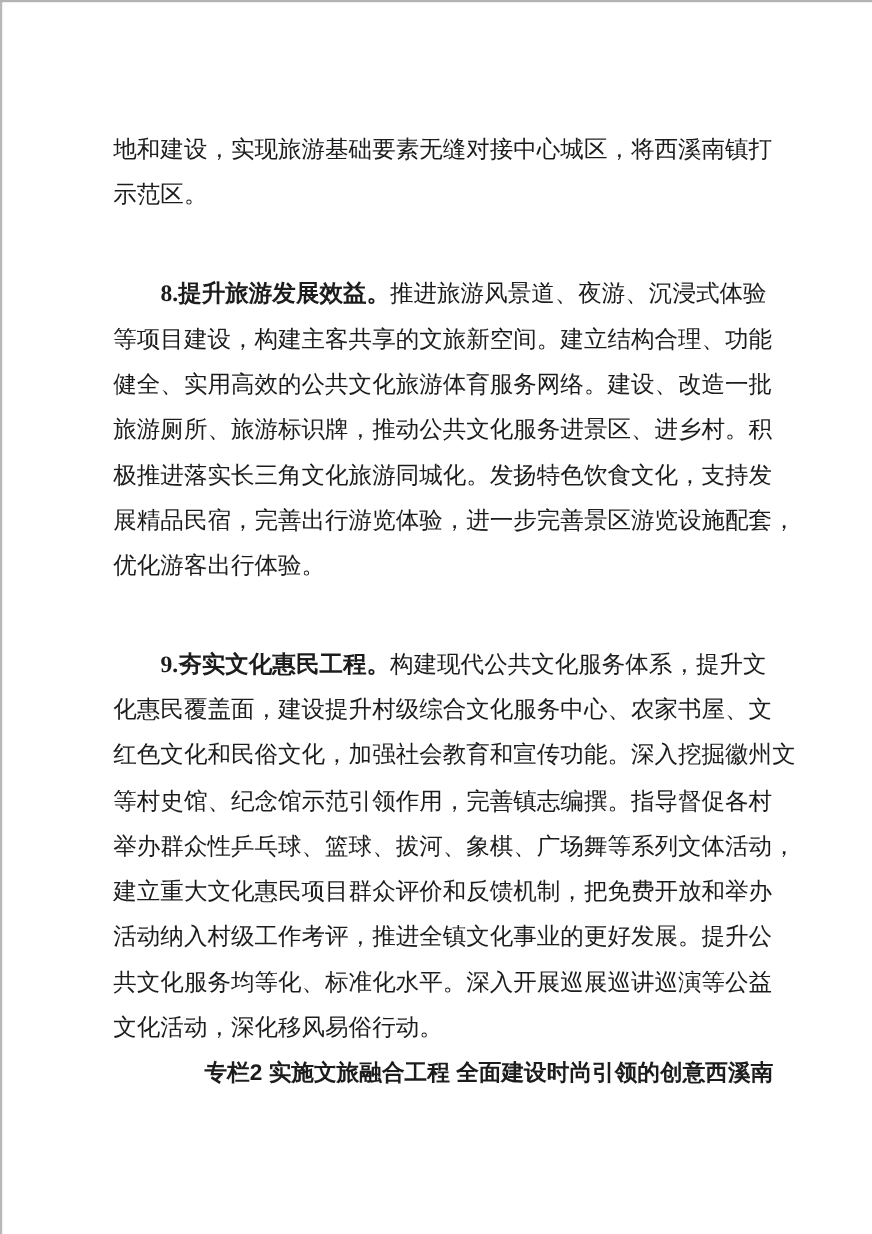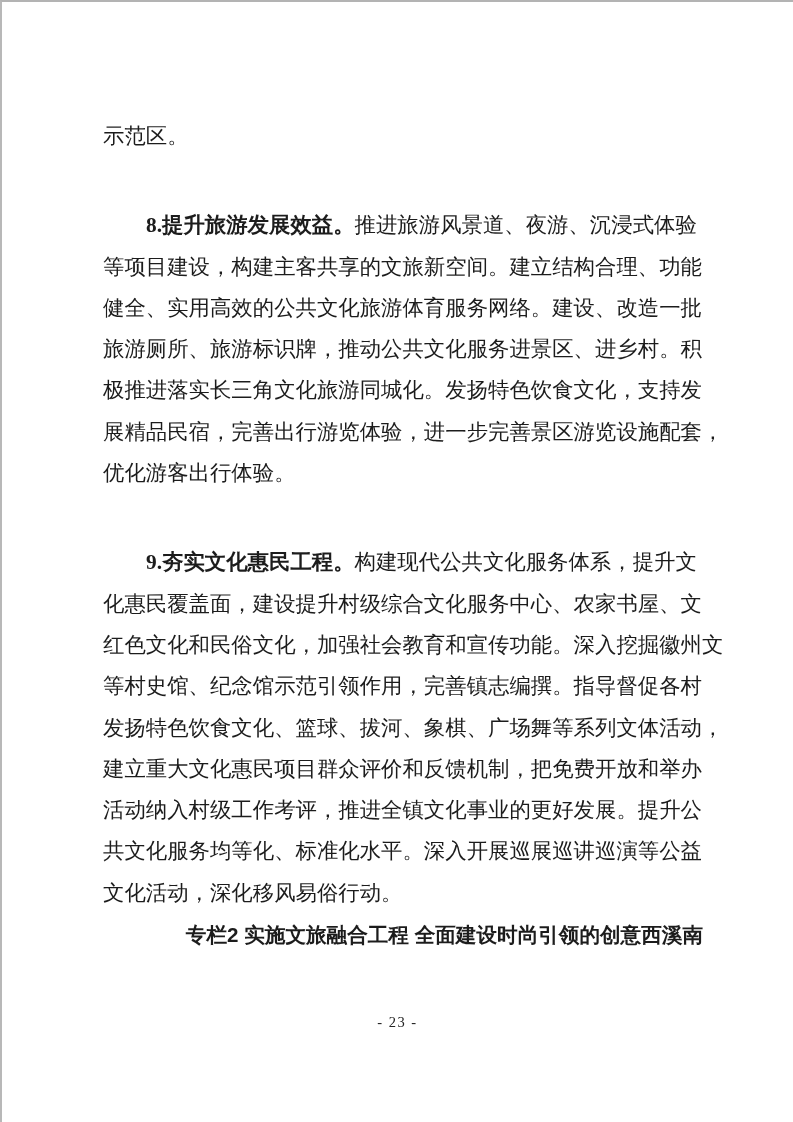--- a/index.html
+++ b/index.html
@@ -45,35 +45,33 @@
     font-size: 14.5px;
     letter-spacing: 1.5px;
     color: #222222;
   }
 </style>
 </head>
 <body>
 
 <div class="page">
   <div class="text-block" id="body-lines">
+      <div class="line"><span>地和建设，实现旅游基础要素无缝对接中心城区，将西溪南镇打</span></div>
       <div class="line"><span>示范区。</span></div>
       <div class="line indent"><span class="bold">8.提升旅游发展效益。</span><span>推进旅游风景道、夜游、沉浸式体验</span></div>
       <div class="line"><span>等项目建设，构建主客共享的文旅新空间。建立结构合理、功能</span></div>
       <div class="line"><span>健全、实用高效的公共文化旅游体育服务网络。建设、改造一批</span></div>
       <div class="line"><span>旅游厕所、旅游标识牌，推动公共文化服务进景区、进乡村。积</span></div>
       <div class="line"><span>极推进落实长三角文化旅游同城化。发扬特色饮食文化，支持发</span></div>
       <div class="line"><span>展精品民宿，完善出行游览体验，进一步完善景区游览设施配套，</span></div>
       <div class="line"><span>优化游客出行体验。</span></div>
       <div class="line indent"><span class="bold">9.夯实文化惠民工程。</span><span>构建现代公共文化服务体系，提升文</span></div>
       <div class="line"><span>化惠民覆盖面，建设提升村级综合文化服务中心、农家书屋、文</span></div>
       <div class="line"><span>红色文化和民俗文化，加强社会教育和宣传功能。深入挖掘徽州文</span></div>
       <div class="line"><span>等村史馆、纪念馆示范引领作用，完善镇志编撰。指导督促各村</span></div>
-      <div class="line"><span>发扬特色饮食文化、篮球、拔河、象棋、广场舞等系列文体活动，</span></div>
+      <div class="line"><span>举办群众性乒乓球、篮球、拔河、象棋、广场舞等系列文体活动，</span></div>
       <div class="line"><span>建立重大文化惠民项目群众评价和反馈机制，把免费开放和举办</span></div>
       <div class="line"><span>活动纳入村级工作考评，推进全镇文化事业的更好发展。提升公</span></div>
       <div class="line"><span>共文化服务均等化、标准化水平。深入开展巡展巡讲巡演等公益</span></div>
       <div class="line"><span>文化活动，深化移风易俗行动。</span></div>
       <div class="line center heading"><span class="bold">专栏2 实施文旅融合工程 全面建设时尚引领的创意西溪南</span></div>
     </div>
-  <div class="footer">
-    <span>- 23 -</span>
-  </div>
 </div>
 
 </body></html>

